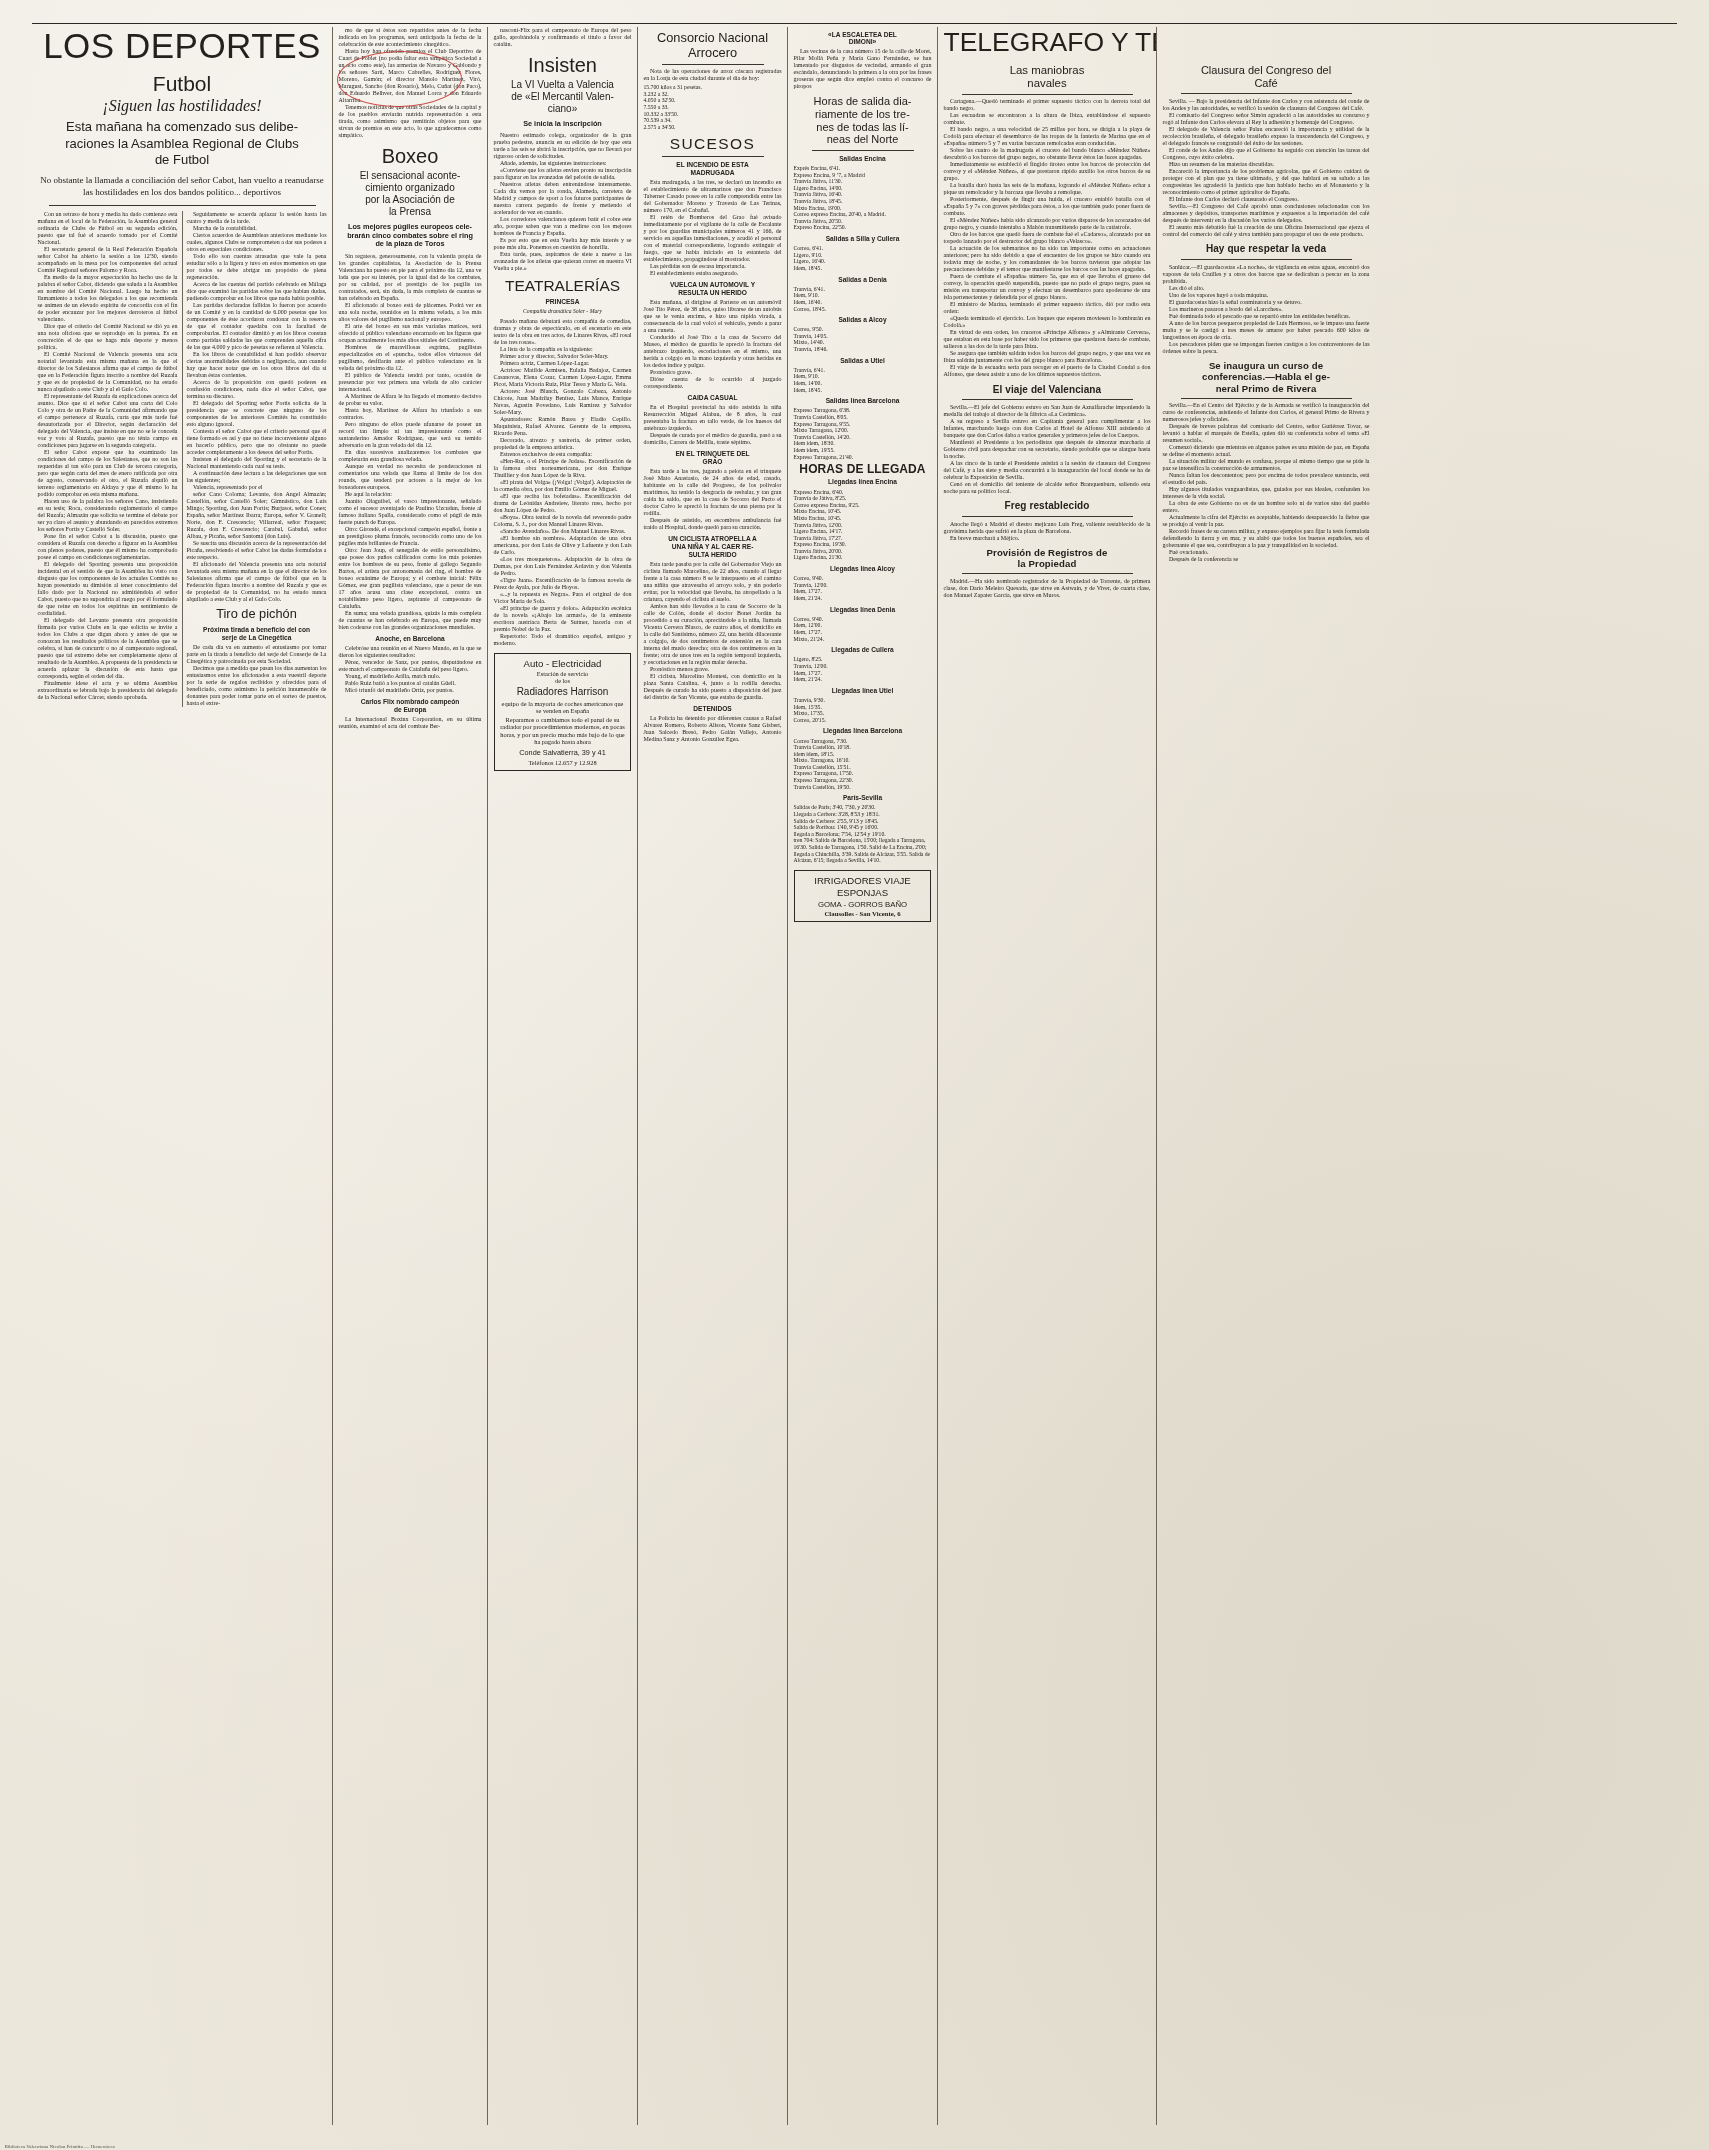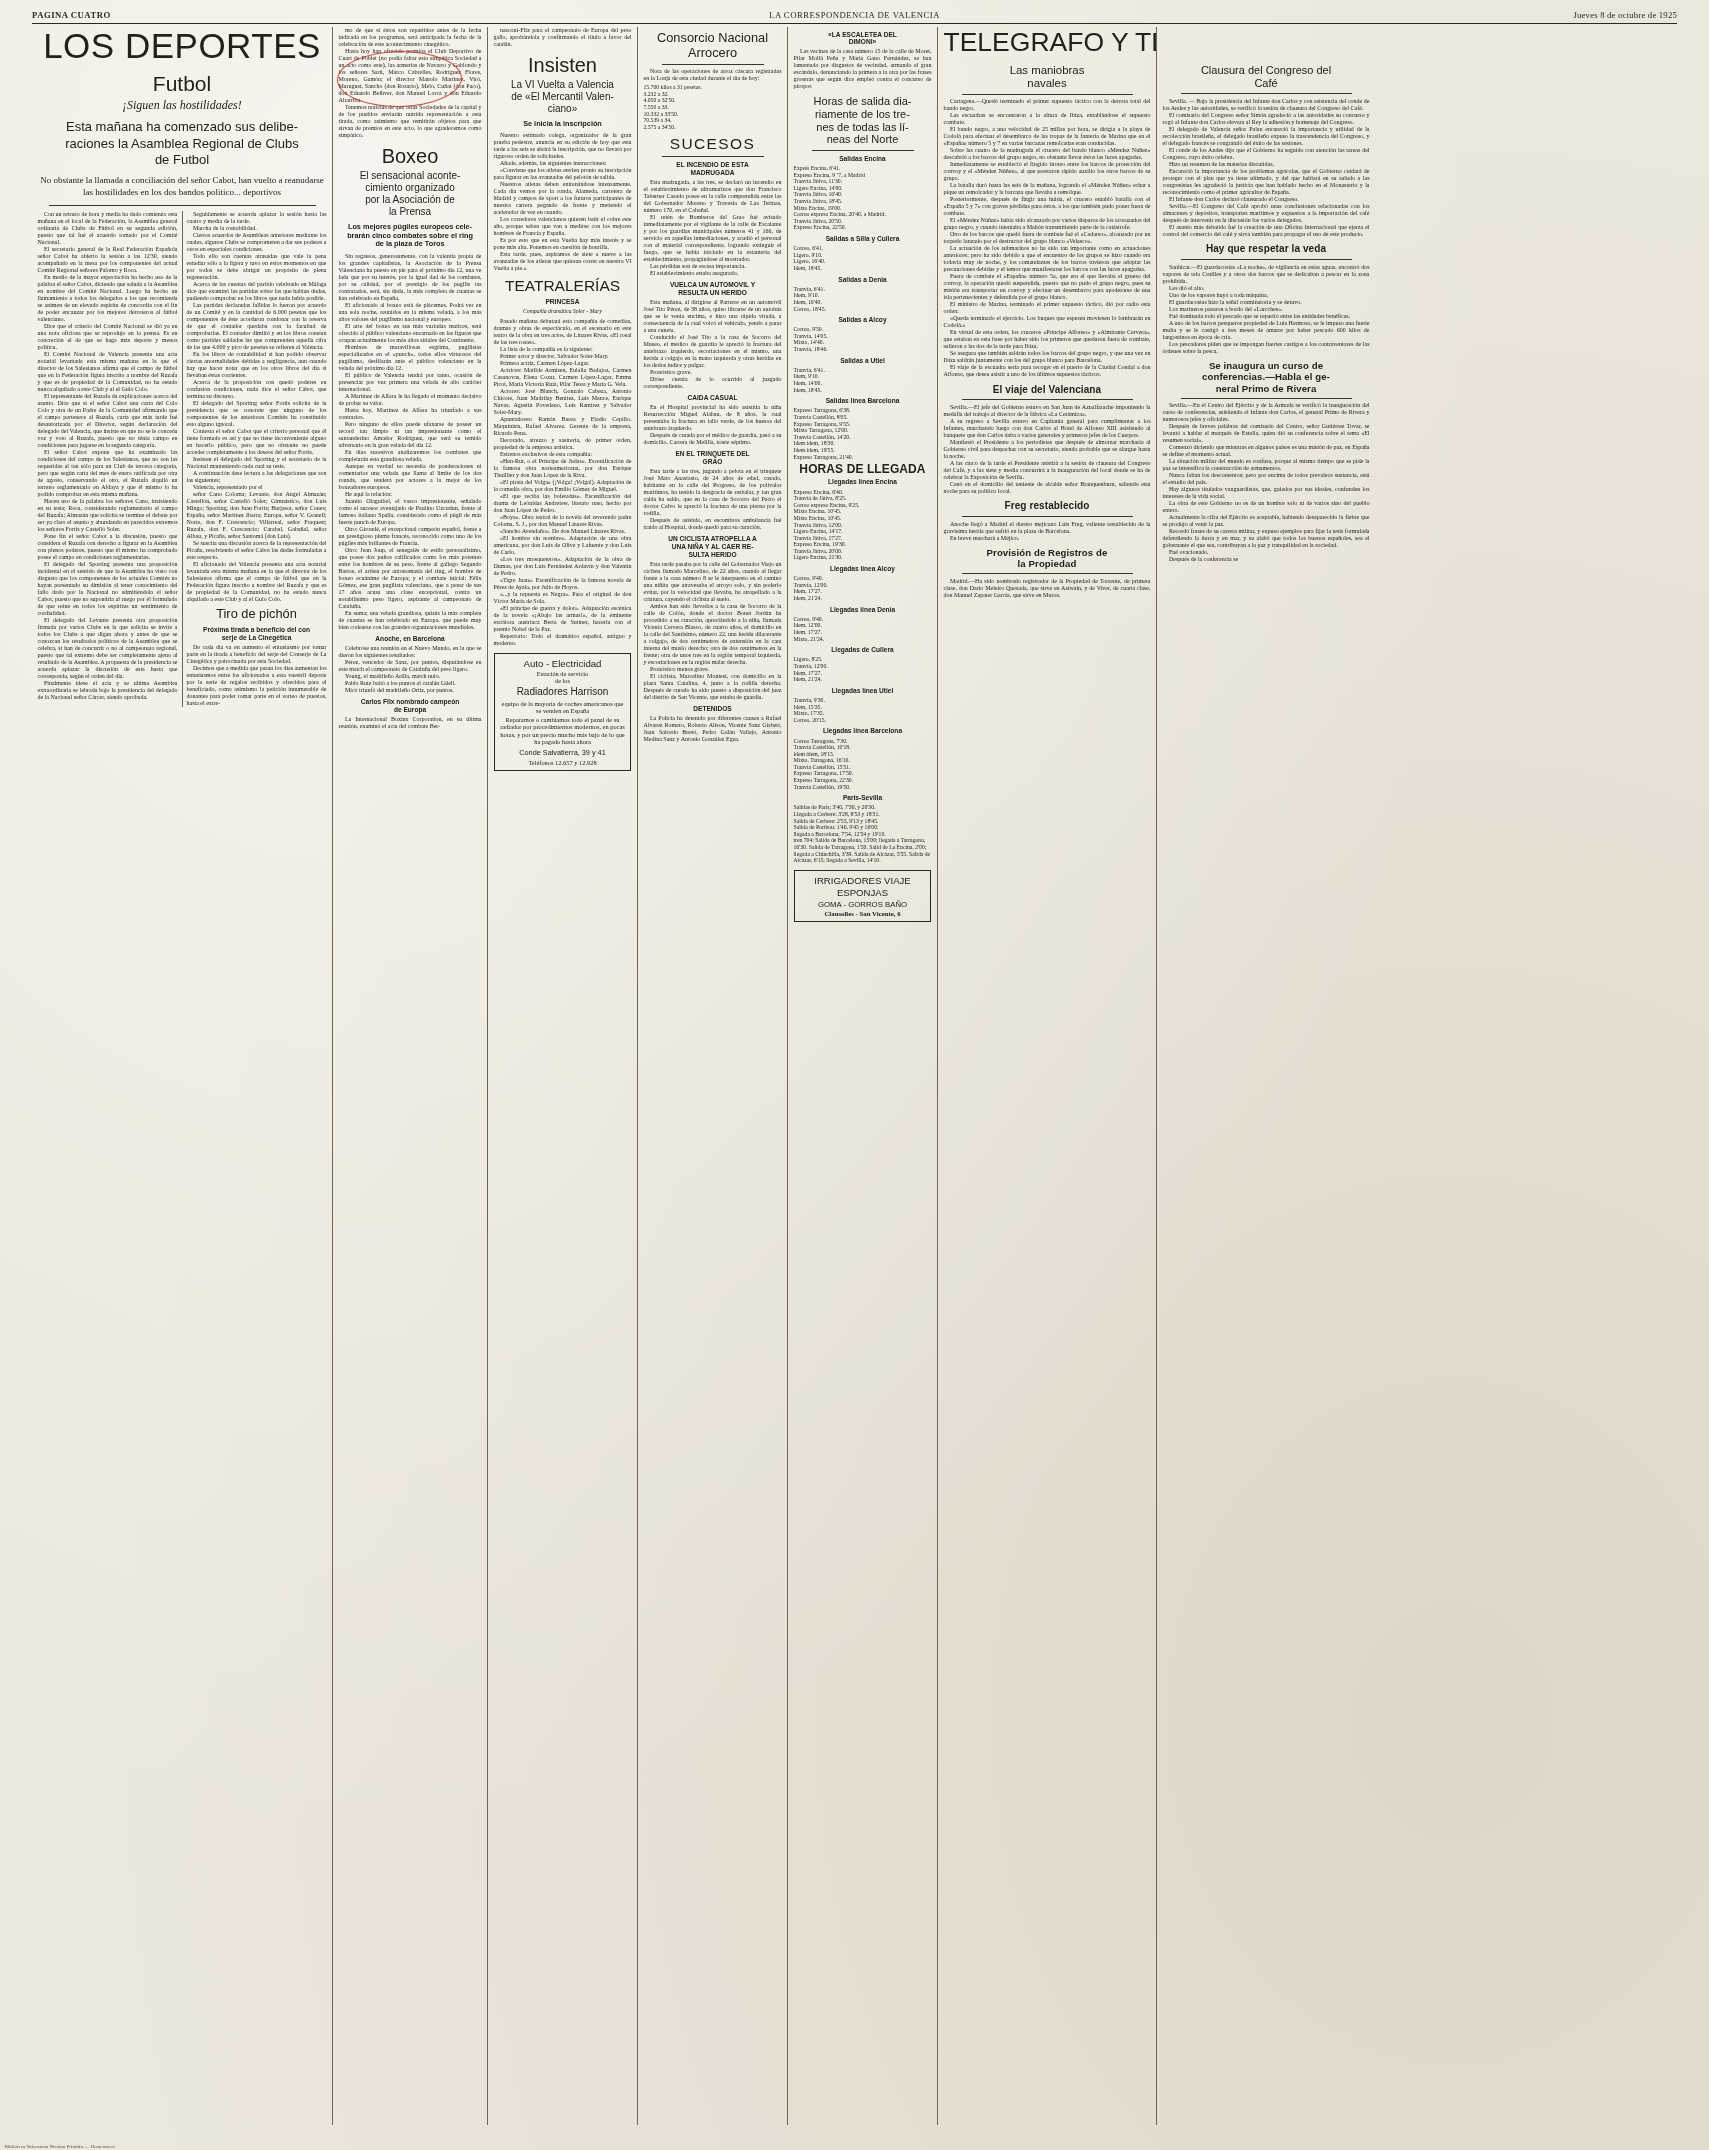--- a/index.html
+++ b/index.html
@@ -89,21 +89,21 @@
     font-family: "Liberation Sans", sans-serif;
     font-size: 21px;
     line-height: 23px;
     text-align: center;
     margin: 7.3px 0 2.7px;
     font-weight: 400;
   }
   .hl-sub-ital {
     font-family: "Liberation Serif", serif;
     font-style: italic;
-    font-size: 12px;
+    font-size: 16px;
     line-height: 13.7px;
     text-align: center;
     margin: 4.6px 0 6.4px;
   }
   .hl-deck {
     font-family: "Liberation Sans", sans-serif;
     font-size: 13px;
     line-height: 16.4px;
     text-align: center;
     margin: 3.6px 0 5.5px;
@@ -218,25 +218,20 @@
     color: #55504a;
   }
   .thin-rule { border-top: 0.5px solid #3a352d; margin: 3.6px 18px; }
 </style>
 </head>
 <body>
 
 <div class="page">
   <div class="paper"></div>
 
-  <div class="masthead">
-    <span class="left">PAGINA CUATRO</span>
-    <span class="center">LA CORRESPONDENCIA DE VALENCIA</span>
-    <span class="right">Jueves 8 de octubre de 1925</span>
-  </div>
   <div class="rule-top"></div>
 
   <div class="cols">
 
     <div class="col c1">
       <div class="hl-deportes">LOS DEPORTES</div>
       <div class="hl-futbol">Futbol</div>
       <div class="hl-sub-ital">¡Siguen las hostilidades!</div>
       <div class="hl-deck" style="white-space:pre-line">Esta mañana ha comenzado sus delibe-
 raciones la Asamblea Regional de Clubs

